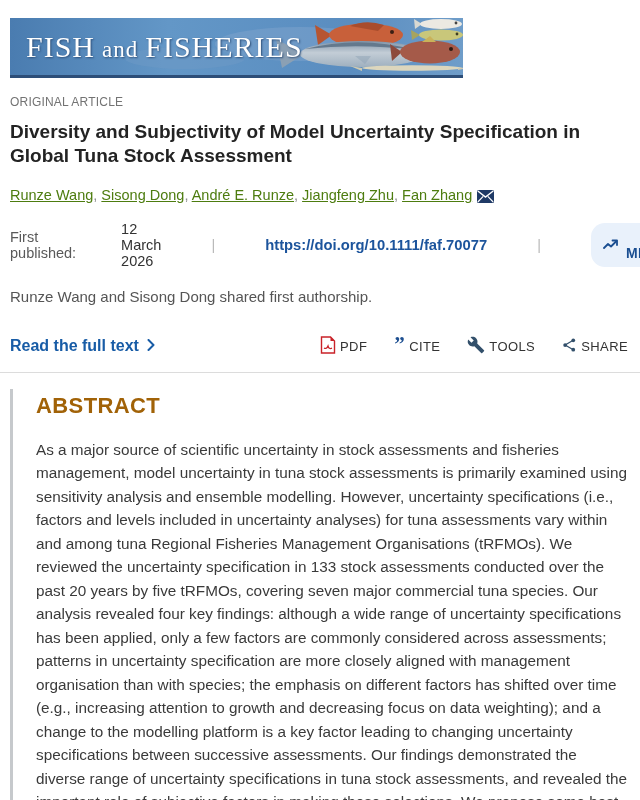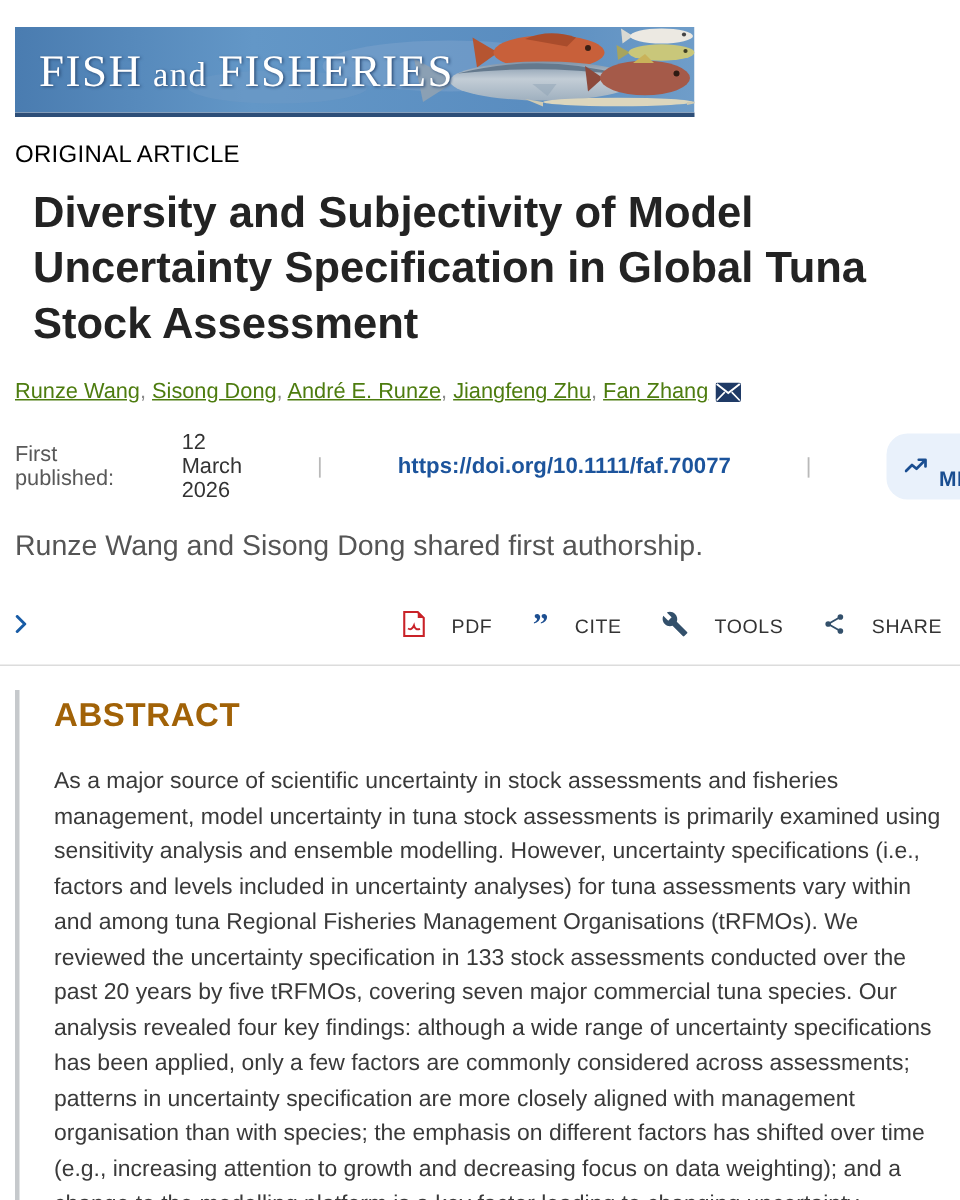--- a/index.html
+++ b/index.html
@@ -18,32 +18,31 @@
     width: 453px;
     height: 60px;
     border-bottom: 3px solid #2d4e78;
     cursor: pointer;
   }
   .banner svg { display: block; }
 
   
   .article-type {
     margin-top: 17px;
-    font-size: 16px;
-    color: #000000;
+    font-size: 12px;
+    color: #737373;
     letter-spacing: 0.2px;
   }
   .title {
     margin-top: 11px;
-    font-size: 29px;
+    font-size: 19px;
     line-height: 1.28;
     font-weight: bold;
     color: #232323;
     max-width: 625px;
-    margin-left: 12px;
   }
   .authors {
     margin-top: 18px;
     font-size: 14.5px;
     color: #6b6b6b;
   }
   .author-link {
     color: #4d7c0f;
     text-decoration: underline;
     cursor: pointer;
@@ -80,21 +79,21 @@
     color: #1a4e91;
     font-weight: bold;
     font-size: 14px;
     letter-spacing: 0.3px;
     font-family: "Liberation Sans", sans-serif;
     cursor: pointer;
   }
 
   .authorship-note {
     margin-top: 19px;
-    font-size: 19px;
+    font-size: 15px;
     color: #555;
   }
 
   
   .actions-row {
     margin-top: 31px;
     display: flex;
     align-items: center;
     justify-content: space-between;
   }
@@ -108,21 +107,21 @@
     cursor: pointer;
   }
   .toolbar {
     display: flex;
     align-items: center;
     gap: 27px;
   }
   .tool-btn {
     display: inline-flex;
     align-items: center;
-    gap: 17px;
+    gap: 4px;
     background: none;
     border: none;
     font-family: "Liberation Sans", sans-serif;
     font-size: 13px;
     color: #333;
     letter-spacing: 0.4px;
     cursor: pointer;
   }
   .cite-glyph {
     font-size: 21px;
@@ -258,20 +257,21 @@
             <polyline points="9.5,1.5 14,1.5 14,6" fill="none" stroke="#1a4e91" stroke-width="1.8" stroke-linecap="round" stroke-linejoin="round"></polyline>
           </svg></span>
       <span>VIEW METRICS</span>
     </button>
   </div>
 
   <div class="authorship-note">Runze Wang and Sisong Dong shared first authorship.</div>
 
   <div class="actions-row">
     <a class="read-link">
+      <span>Read the full text</span>
       <span><svg width="8" height="12" viewBox="0 0 8 12">
             <polyline points="1.5,1 6.5,6 1.5,11" fill="none" stroke="#185ca6" stroke-width="2" stroke-linecap="round" stroke-linejoin="round"></polyline>
           </svg></span>
     </a>
     <div class="toolbar">
       <button class="tool-btn">
         <span><svg width="16" height="18" viewBox="0 0 16 18">
               <path d="M1.5 1 h9 l4 4 v12 h-13 z" fill="#ffffff" stroke="#c92228" stroke-width="1.4"></path>
               <path d="M10.5 1 l4 4 h-4 z" fill="#c92228"></path>
               <path d="M4 12 q2.5 1.5 4 -2 q0.8 3.5 4 2.2" fill="none" stroke="#c92228" stroke-width="1.3"></path>

